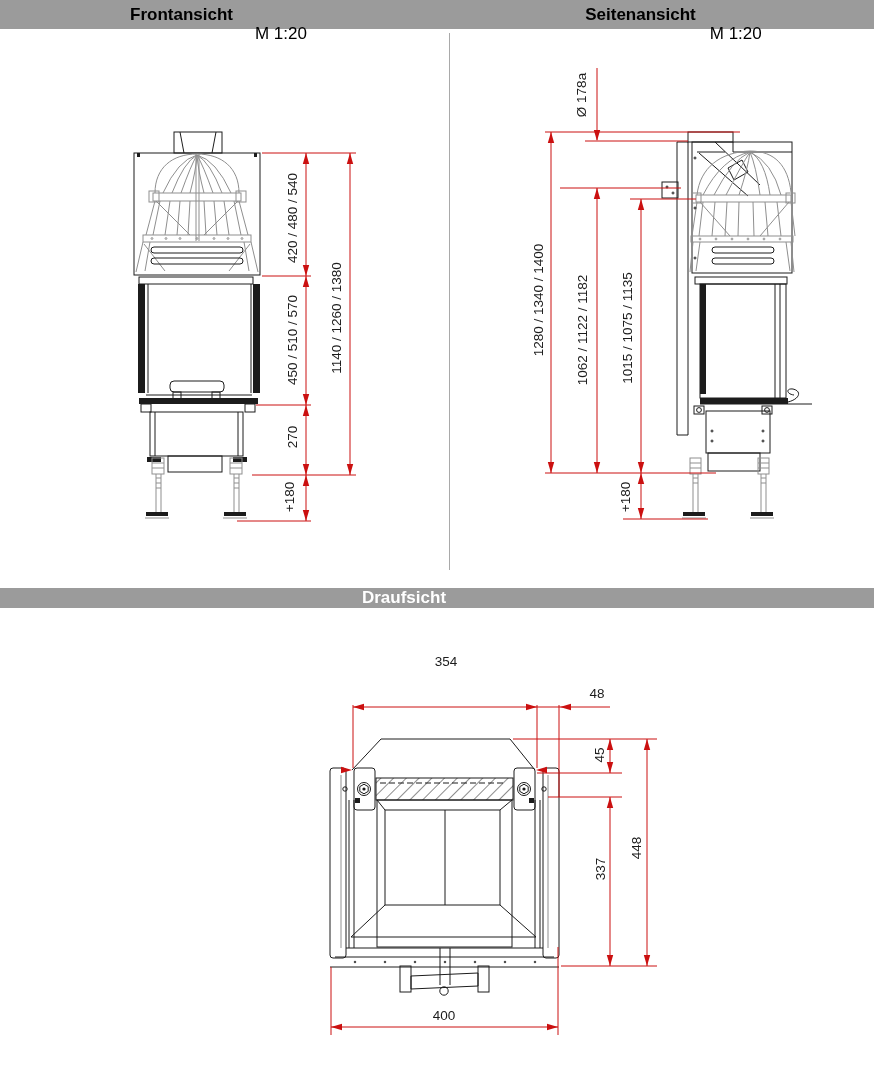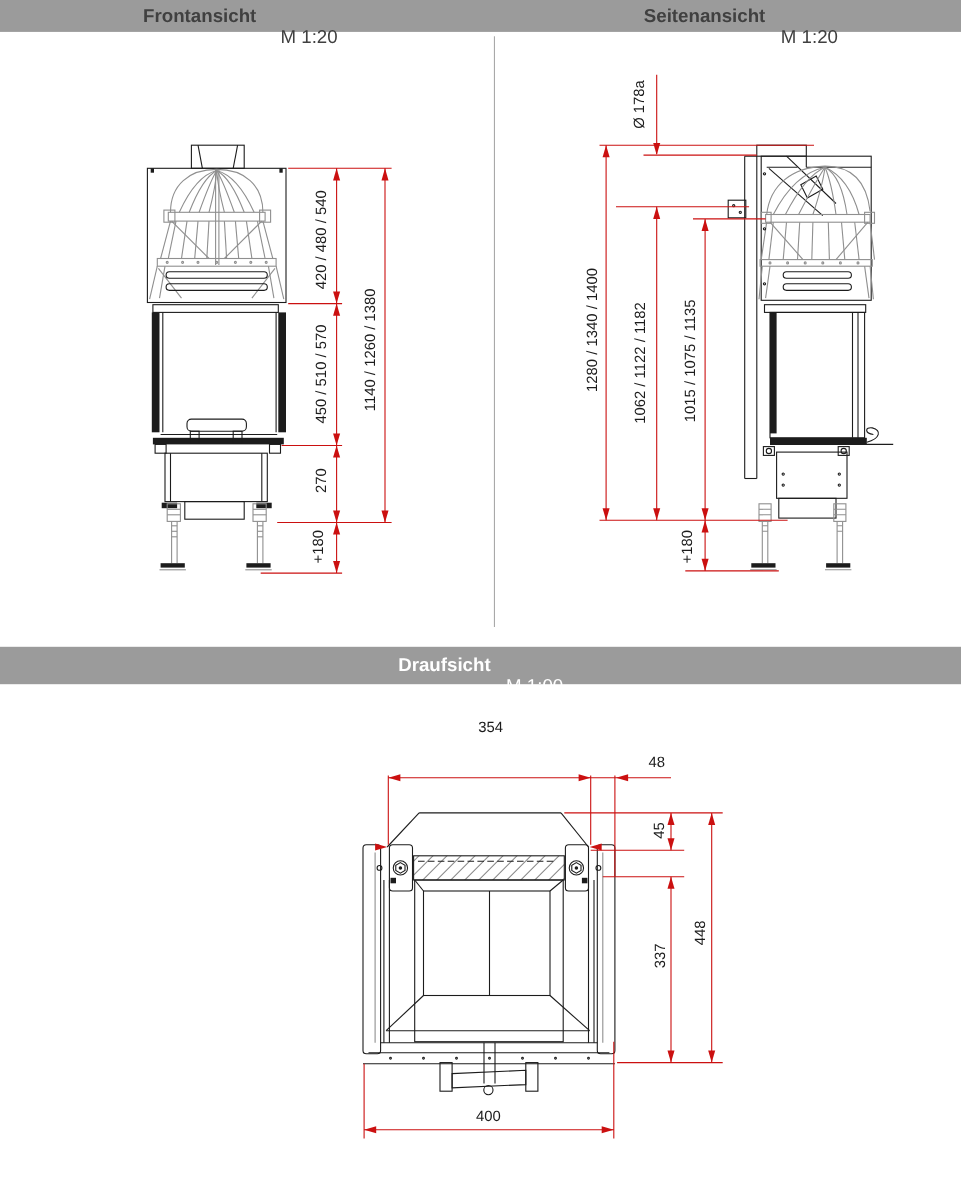--- a/index.html
+++ b/index.html
@@ -1,19 +1,19 @@
 <!DOCTYPE html>
 <html><head>
 <meta charset="utf-8">
 <style>
   html,body{margin:0;padding:0;background:#fff;}
   .canvas{position:relative;width:874px;height:1089px;background:#fff;overflow:hidden;
           font-family:"Liberation Sans", sans-serif;}
   .hbar{position:absolute;left:0;width:874px;height:29px;background:#9b9b9b;display:flex;}
-  .hbar .half{flex:1;display:flex;align-items:center;justify-content:center;color:#404040;font-size:17px;}
+  .hbar .half{flex:1;display:flex;align-items:center;justify-content:center;color:#000000;font-size:17px;}
   .hbar .full{flex:1;display:flex;align-items:center;justify-content:center;color:#fff;font-size:17px;}
   .vtitle{font-weight:bold;}
   .vscale{margin-left:14px;margin-top:38px;}
   .divider{position:absolute;background:#a9a9a9;}
   .dim-label{position:absolute;font-size:13.5px;color:#1c1c1c;white-space:nowrap;
              transform:translate(-50%,-50%);}
   .dim-label.vert{transform:translate(-50%,-50%) rotate(-90deg);}
   svg{position:absolute;overflow:visible;}
   .blk{stroke:#1c1c1c;fill:none;stroke-width:1;}
   .gry{stroke:#8f8f8f;fill:none;stroke-width:1;}
@@ -32,21 +32,21 @@
       <span class="vscale" style="margin-left:22px;">M 1:20</span>
     </div>
     <div class="half" style="justify-content:center;">
       <span class="vtitle" style="margin-left:36px;">Seitenansicht</span>
       <span class="vscale">M 1:20</span>
     </div>
   </div>
 
   <div class="divider" style="left:449px;top:33px;width:1px;height:537px;"></div>
 
-  <div class="hbar" style="top:588px;height:34px;">
+  <div class="hbar" style="top:588px;height:20px;">
     <div class="full">
       <span class="vtitle">Draufsicht</span>
       <span class="vscale">M 1:00</span>
     </div>
   </div>
 
   <svg style="left:60px;top:120px;" width="310" height="410" viewBox="60 120 310 410">
 
     <rect class="blk" x="174" y="132" width="48" height="21"></rect>
     <line class="blk" x1="180" y1="132" x2="184" y2="153"></line>

